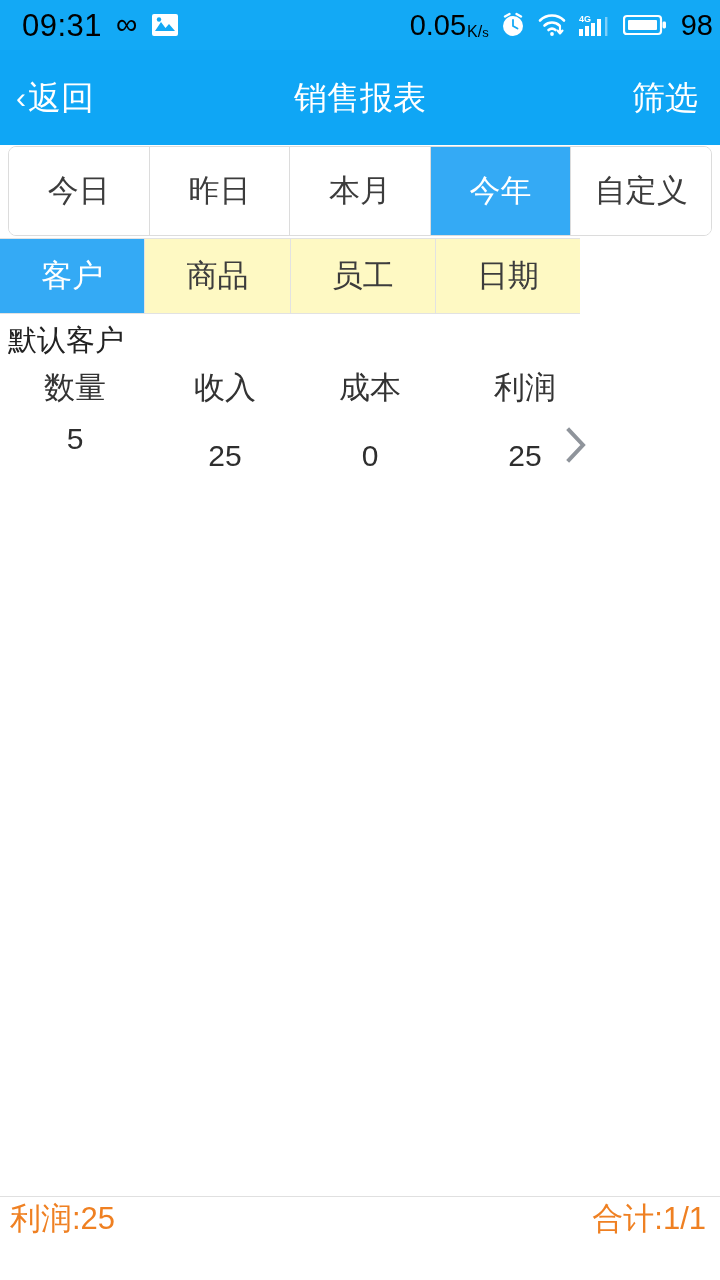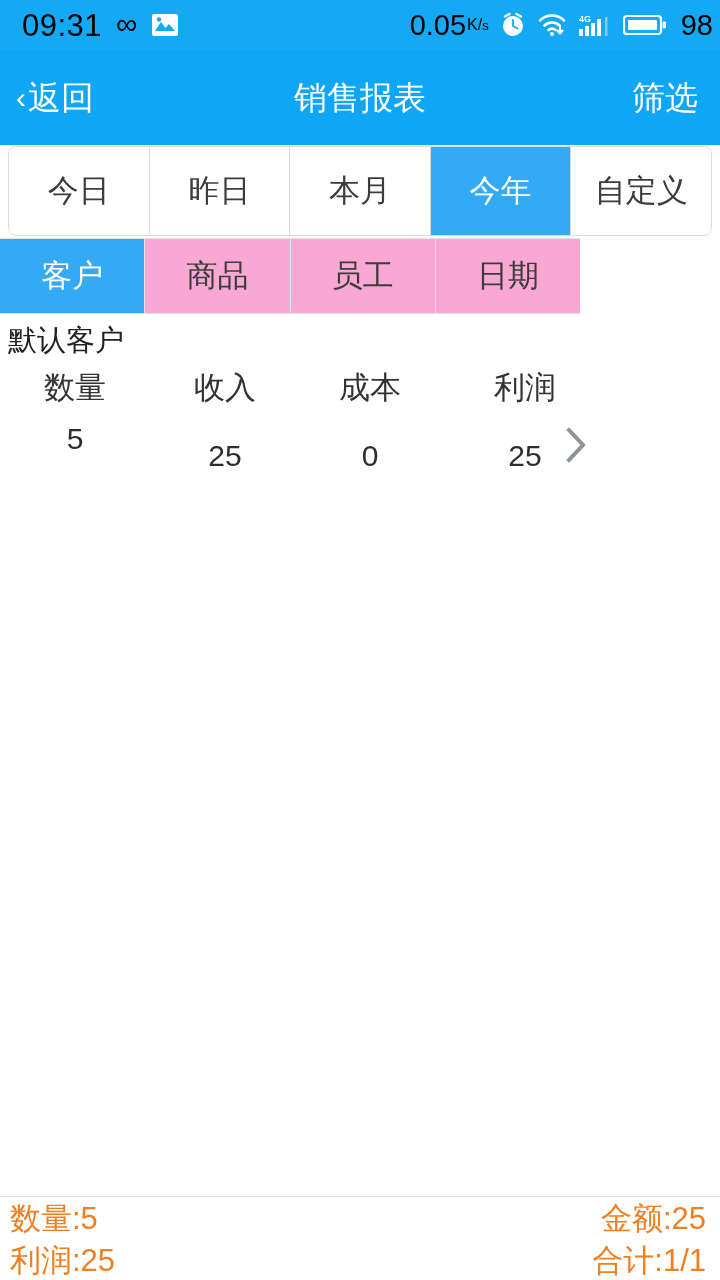--- a/index.html
+++ b/index.html
@@ -52,21 +52,21 @@
   .status-spacer { flex: 1; }
   .status-right {
     display: flex;
     align-items: center;
     gap: 11px;
   }
   .net-speed {
     font-size: 29px;
     line-height: 1;
     display: flex;
-    align-items: center;
+    align-items: flex-end;
   }
   .net-speed .unit {
     font-size: 16px;
     margin-left: 1px;
   }
   .net-speed .unit .sub { font-size: 13px; }
   .battery-num {
     font-size: 29px;
     line-height: 1;
     margin-left: 3px;
@@ -157,21 +157,21 @@
     border-bottom: 1px solid #e2e2e2;
   }
   .cat-tab {
     flex: 1;
     display: flex;
     align-items: center;
     justify-content: center;
     font-size: 31px;
     color: #3c3c3c;
     border-right: 1px solid #e2e2e2;
-    background: #f9a8d4;
+    background: #fef9c3;
     cursor: pointer;
   }
   .cat-tab:last-child { border-right: none; }
   .cat-tab.active {
     background: #34aaf5;
     color: #ffffff;
   }
 
   
   .list-area {
@@ -357,22 +357,18 @@
       <div class="row-chevron">
         <svg width="26" height="44" viewBox="0 0 26 44">
           <path d="M6 7 L20 22 L6 37" stroke="#8f949b" stroke-width="4" fill="none" stroke-linecap="square"></path>
         </svg>
       </div>
     </div>
   </div>
 
   <div class="footer">
     <div class="footer-row">
-      <span class="footer-item">数量:5</span>
-      <span class="footer-item">金额:25</span>
-    </div>
-    <div class="footer-row">
       <span class="footer-item">利润:25</span>
       <span class="footer-item">合计:1/1</span>
     </div>
   </div>
 
 </div>
 
 </body></html>

